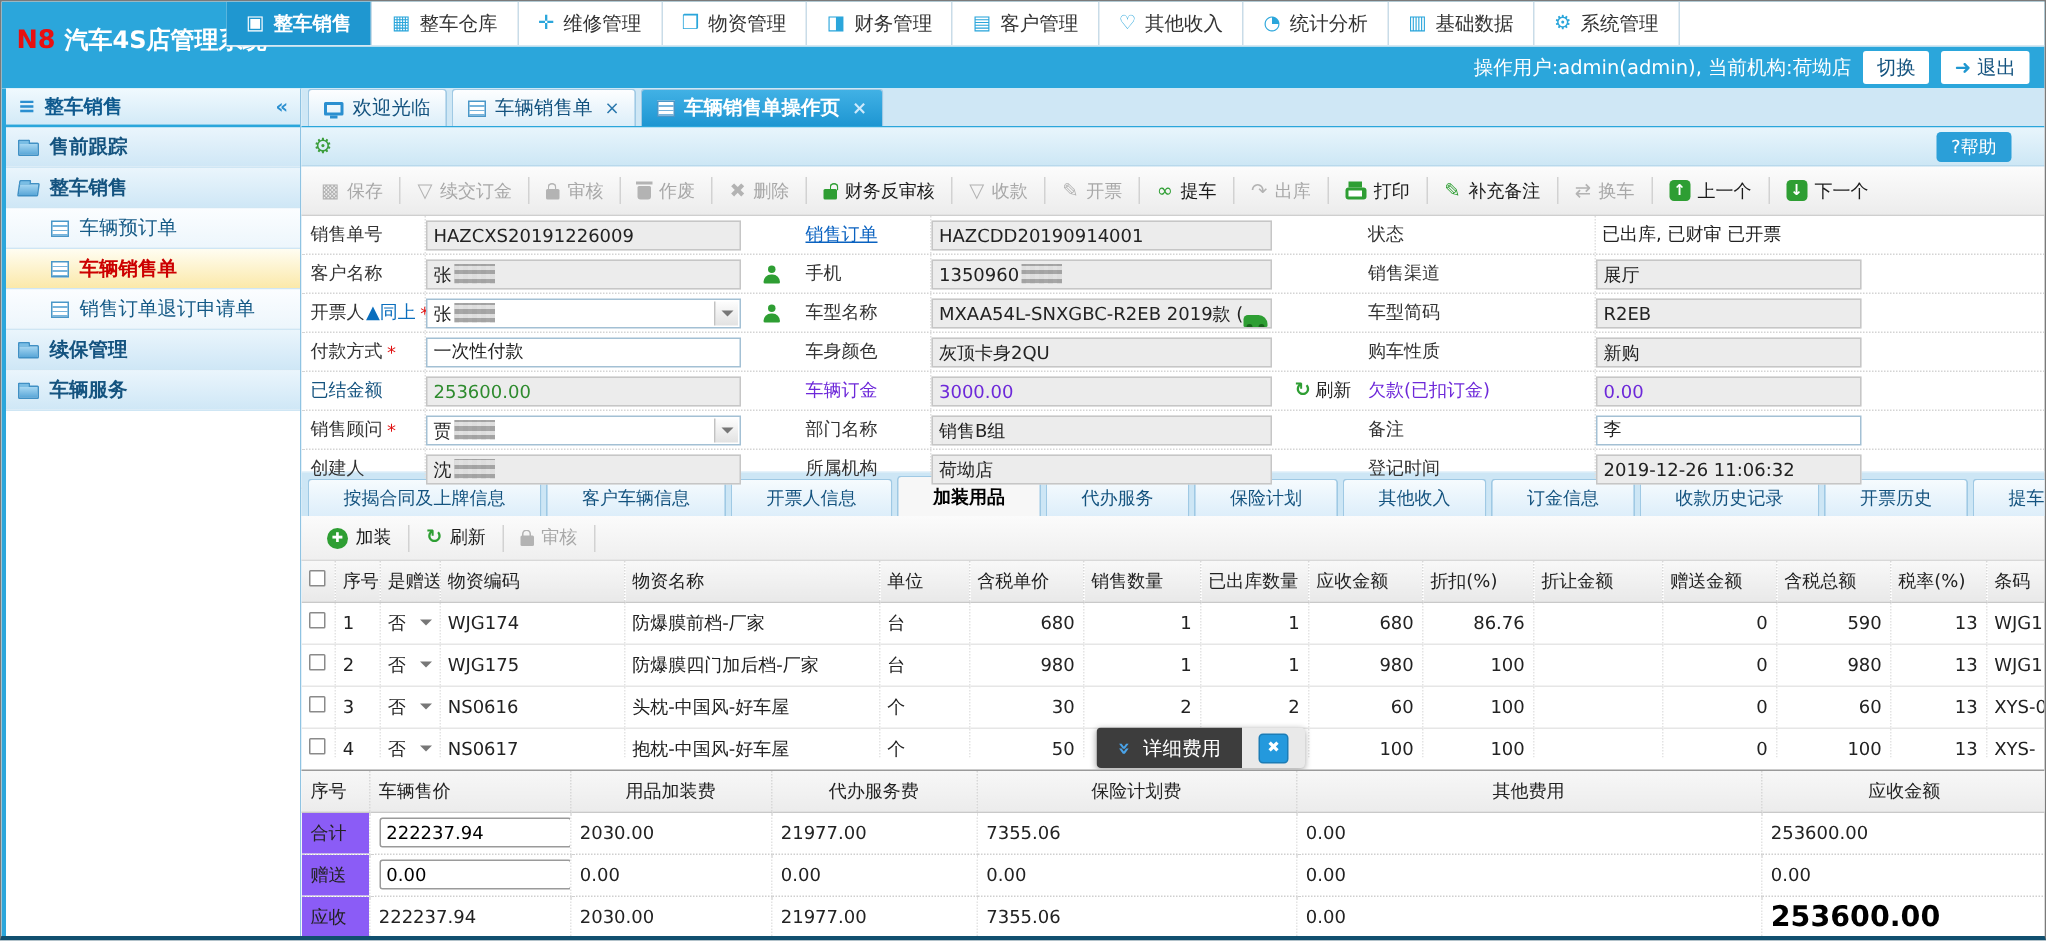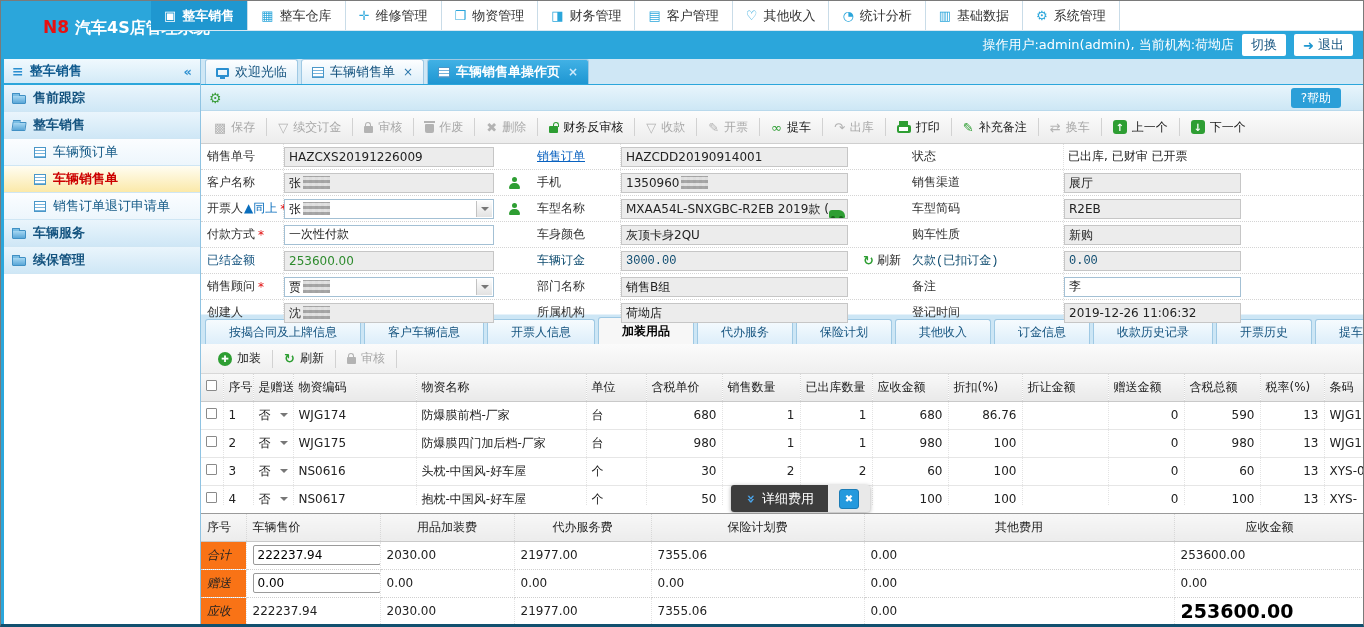--- a/index.html
+++ b/index.html
@@ -1,21 +1,21 @@
 <!DOCTYPE html>
 <html><head>
 <meta charset="utf-8">
 <style>
   html,body{margin:0;padding:0;background:#d8d8d8;font-family:"DejaVu Sans","Liberation Sans",sans-serif;}
   *{box-sizing:border-box;}
   .app{position:relative;width:1364px;height:627px;background:#fff;border:1px solid #7a7a7a;border-bottom:3px solid #11506f;overflow:hidden;font-size:12px;color:#222;}
   
   .hdr{position:absolute;left:0;top:0;width:100%;height:58px;background:#2ba6db;}
   .logo{position:absolute;left:10px;top:16px;font-size:16px;color:#fff;font-weight:bold;white-space:nowrap;}
-  .logo .n8{color:#e81010;margin-right:6px;font-size:17px;margin-left:32px;}
+  .logo .n8{color:#e81010;margin-right:6px;font-size:17px;}
   .nav{position:absolute;left:150px;top:0;right:0;height:30px;background:#fff;display:flex;border-bottom:1px solid #d7e8f2;}
   .nav-item{display:flex;align-items:center;gap:6px;padding:0 13px;border-right:1px solid #c9dce8;color:#333;font-size:13px;cursor:pointer;white-space:nowrap;}
   .nav-item .nvic{color:#2ba6db;font-size:13px;line-height:1;}
   .nav-item.active{background:#1f97d0;color:#fff;font-weight:bold;}
   .nav-item.active .nvic{color:#fff;}
   .userbar{position:absolute;right:10px;top:32px;height:24px;display:flex;align-items:center;gap:8px;color:#fff;font-size:13px;}
   .ub-btn{background:#fff;color:#14537f;border:none;border-radius:2px;height:22px;padding:0 9px;font-size:13px;display:flex;align-items:center;gap:4px;cursor:pointer;font-family:inherit;}
   .ub-btn .gi{color:#1f97d0;font-weight:bold;}
   
   .side{position:absolute;left:0;top:58px;bottom:0;width:200px;background:#fff;border-right:1px solid #8fc3e2;border-left:3px solid #2ba6db;}
@@ -76,21 +76,21 @@
   .frow{display:grid;grid-template-columns:83px 220px 27px 90px 237px 48px 158px 187px 1fr;align-items:center;height:26px;border-bottom:1px dotted #d4d4d4;}
   .flabel{padding-left:6px;white-space:nowrap;color:#333;border-right:1px dotted #e0e0e0;height:100%;display:flex;align-items:center;gap:1px;}
   .flabel .suffix{color:#0a6ebd;}
   .star{color:#e01010;margin-left:2px;}
   .fcell{height:100%;display:flex;align-items:center;}
   .fld{height:20px;line-height:18px;padding:0 4px;width:calc(100% - 10px);overflow:hidden;white-space:nowrap;position:relative;}
   .fld.ro{background:#ececec;border:1px solid #c6c6c6;}
   .fld.wh{background:#fff;border:1px solid #a3c0d4;}
   .fld.plain{background:none;border:none;}
   .fld.green{color:#2e8b2e;}
-  .orange{color:#0c4a6e;font-family:Liberation Mono, monospace;}
+  .orange{color:#6d28d9;}
   .bluelbl{color:#14537f;}
   .ddbtn{position:absolute;right:1px;top:1px;bottom:1px;width:16px;background:linear-gradient(#fdfdfd,#e2e2e2);border-left:1px solid #c2c2c2;display:flex;align-items:center;justify-content:center;}
   input.fld{font-family:inherit;font-size:12px;color:#222;}
   .ficon,.fmid{height:100%;display:flex;align-items:center;gap:3px;padding-left:5px;}
   .fldlink{color:#0a62c0;text-decoration:underline;cursor:pointer;}
   .carwrap{position:absolute;right:2px;top:5px;}
   
   .dtabs{height:30px;background:#cde6f5;display:flex;align-items:flex-end;gap:3px;padding-left:4px;border-top:1px solid #e6f2fa;}
   .dtab{height:25px;display:flex;align-items:center;padding:0 23px;background:linear-gradient(#f6fbfe,#ddeefa);border:1px solid #9fc9e4;border-bottom:none;border-radius:3px 3px 0 0;color:#14537f;font-size:12px;cursor:pointer;white-space:nowrap;}
   .dtab.active{background:#f7f7f7;color:#000;font-weight:bold;height:27px;}
@@ -106,21 +106,21 @@
   .feebar{position:absolute;left:530px;bottom:112px;height:27px;display:flex;align-items:center;background:#e9e9e9;border-radius:3px;box-shadow:0 1px 4px rgba(0,0,0,.35);overflow:hidden;}
   .fb-dark{height:100%;display:flex;align-items:center;gap:8px;background:#3d3d3d;color:#fff;padding:0 14px;font-size:13px;}
   .fb-chev{display:inline-block;color:#4aa3e8;font-weight:bold;font-size:14px;transform:rotate(-90deg);cursor:pointer;}
   .fb-pad{width:42px;display:flex;align-items:center;justify-content:center;}
   .fb-close{width:20px;height:20px;background:#2499dd;color:#fff;border:1px solid #1b7cb6;border-radius:3px;font-size:10px;line-height:1;cursor:pointer;padding:0;}
   
   .summary{position:absolute;left:0;bottom:0;width:100%;height:111px;background:#fff;border-top:1px solid #9a9a9a;}
   table.stable{border-collapse:collapse;table-layout:fixed;width:1164px;}
   table.stable th{height:27px;background:linear-gradient(#f7f7f7,#ececec);border-bottom:1px solid #c9c9c9;border-right:1px dotted #d8d8d8;font-weight:normal;padding:0 6px;white-space:nowrap;}
   table.stable td{height:28px;border-bottom:1px dotted #cfcfcf;border-right:1px dotted #e3e3e3;padding:0 6px;white-space:nowrap;overflow:hidden;}
-  table.stable td.rowlbl{background:#f97316;font-style:italic;}
+  table.stable td.rowlbl{background:#8b5cf6;}
   .sinput{width:128px;height:20px;border:1px solid #9a9a9a;border-radius:2px;background:#fff;padding:0 4px;font-family:inherit;font-size:12px;}
   .bigtotal{font-size:19px;font-weight:bold;color:#000;}
   .thl{text-align:left;}
 </style>
 </head>
 <body>
 
 <div class="app">
 
   <div class="hdr">
@@ -200,25 +200,25 @@
     <div class="s-item lvl2 active">
         <span class="ic i-list"></span>
         <span>车辆销售单</span>
       </div>
     <div class="s-item lvl2">
         <span class="ic i-list"></span>
         <span>销售订单退订申请单</span>
       </div>
     <div class="s-item lvl1">
         <span class="ic i-folder"></span>
-        <span>车辆服务</span>
+        <span>续保管理</span>
       </div>
     <div class="s-item lvl1">
         <span class="ic i-folder"></span>
-        <span>续保管理</span>
+        <span>车辆服务</span>
       </div>
   </div>
 
   <div class="main">
 
     <div class="tabbar">
       <div class="tab">
           <span class="ic i-monitor"></span>
           <span>欢迎光临</span>
         </div>

